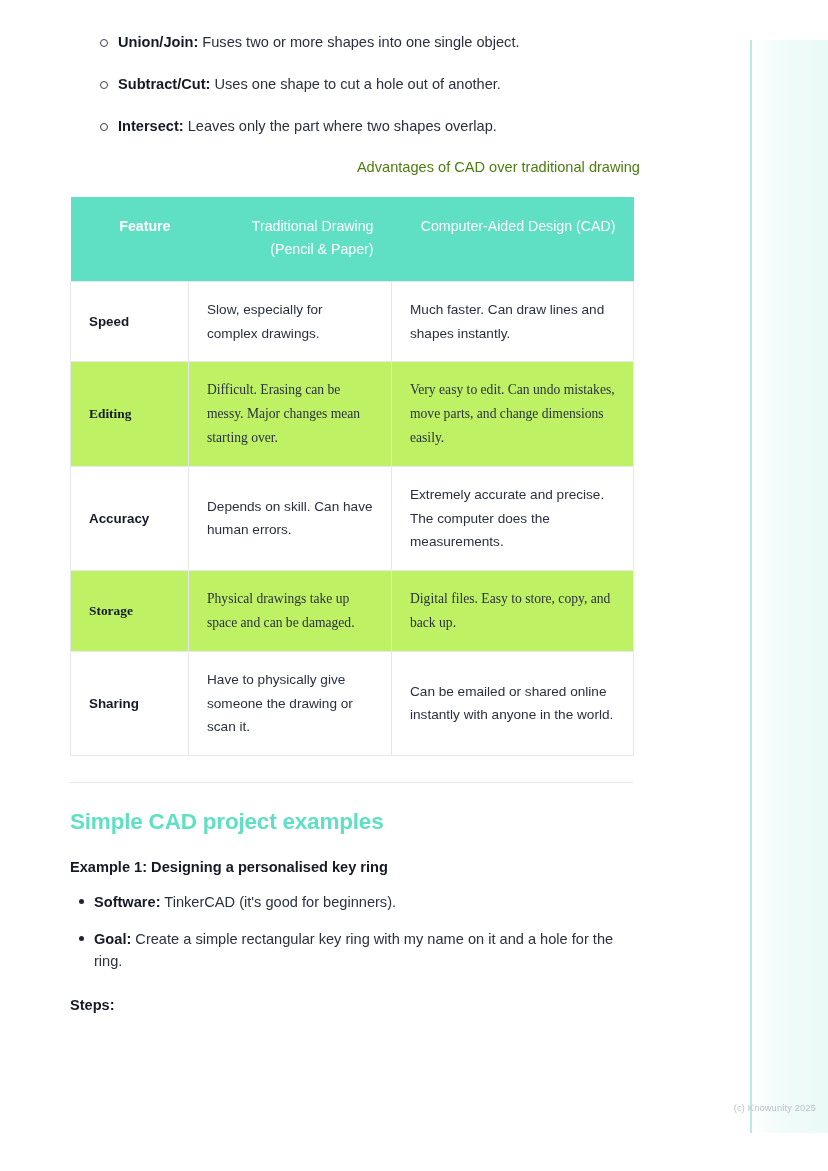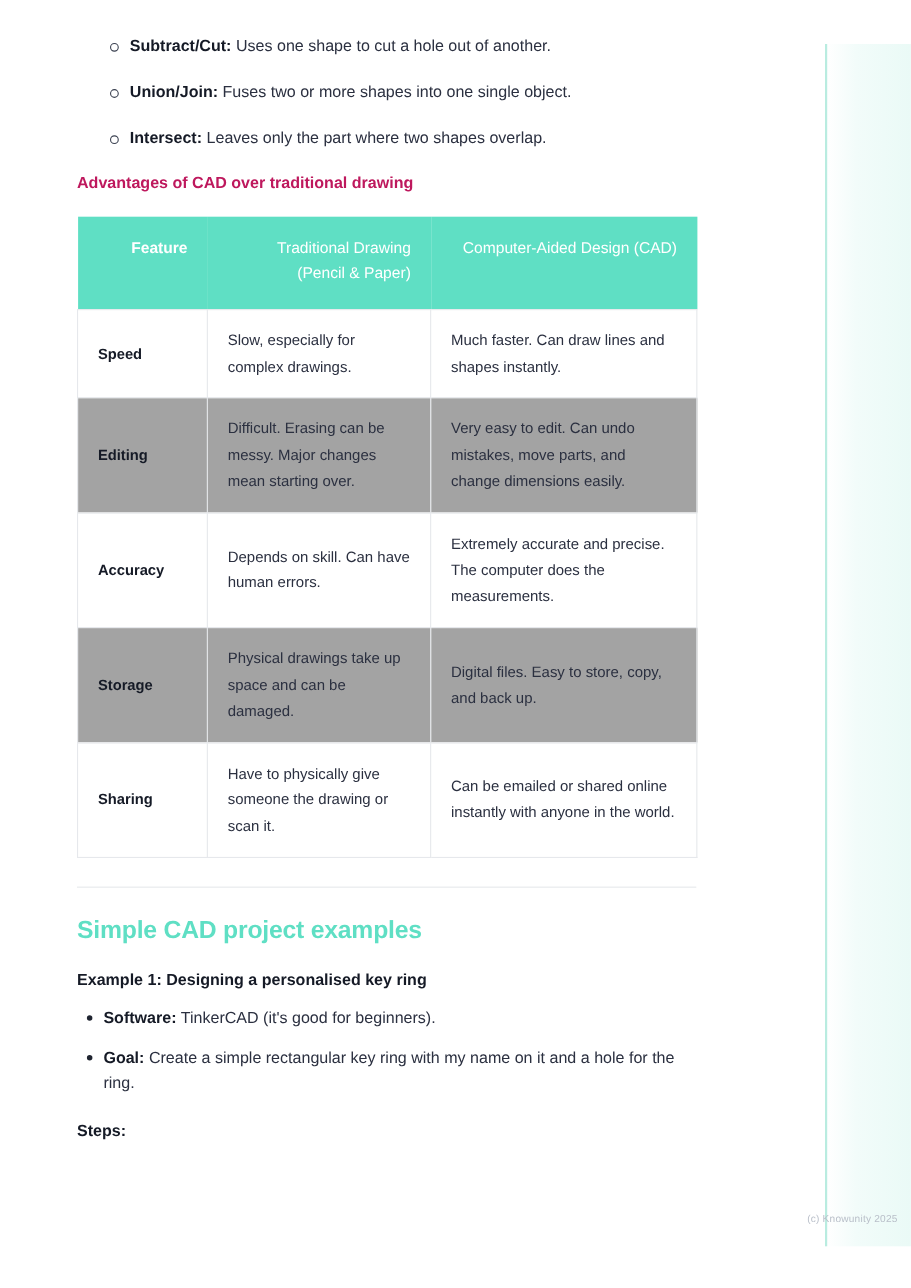--- a/index.html
+++ b/index.html
@@ -61,23 +61,24 @@
     width: 6px;
     height: 6px;
     border: 1.4px solid #3a4050;
     border-radius: 50%;
     background: transparent;
   }
   .b { font-weight: bold; color: #151a26; }
 
   h3.sub {
     font-size: 14.6px;
-    font-weight: bold;
+    font-weight: normal;
     margin: 22px 0 0 0;
-    color: #be185d;
+    color: #4d7c0f;
+    text-align: right;
   }
 
   
   table.cad {
     border-collapse: collapse;
     width: 563px;
     margin-top: 22px;
     table-layout: fixed;
   }
   table.cad th {
@@ -94,21 +95,21 @@
   table.cad th:first-child { font-weight: bold; }
   table.cad td {
     border: 1px solid #e6e8ec;
     padding: 16px 18px;
     font-size: 13.6px;
     line-height: 1.75;
     vertical-align: middle;
     color: #2b3040;
     background: #ffffff;
   }
-  table.cad tr.alt td { background: #a3a3a3; }
+  table.cad tr.alt td { background: #bef264; font-family: Liberation Serif, serif; }
   table.cad td.feat {
     font-weight: bold;
     color: #151a26;
     font-size: 13.4px;
   }
   col.c1 { width: 118px; }
   col.c2 { width: 203px; }
   col.c3 { width: 242px; }
 
   hr.rule {
@@ -184,24 +185,24 @@
 <body>
 
 <div class="page">
 
   <div class="right-strip"></div>
 
   <div class="content">
 
     <ul class="hollow">
       <li>
+        <span class="b">Union/Join:</span><span> Fuses two or more shapes into one single object.</span>
+      </li>
+      <li>
         <span class="b">Subtract/Cut:</span><span> Uses one shape to cut a hole out of another.</span>
-      </li>
-      <li>
-        <span class="b">Union/Join:</span><span> Fuses two or more shapes into one single object.</span>
       </li>
       <li>
         <span class="b">Intersect:</span><span> Leaves only the part where two shapes overlap.</span>
       </li>
     </ul>
 
     <h3 class="sub">Advantages of CAD over traditional drawing</h3>
 
     <table class="cad">
       <colgroup>

